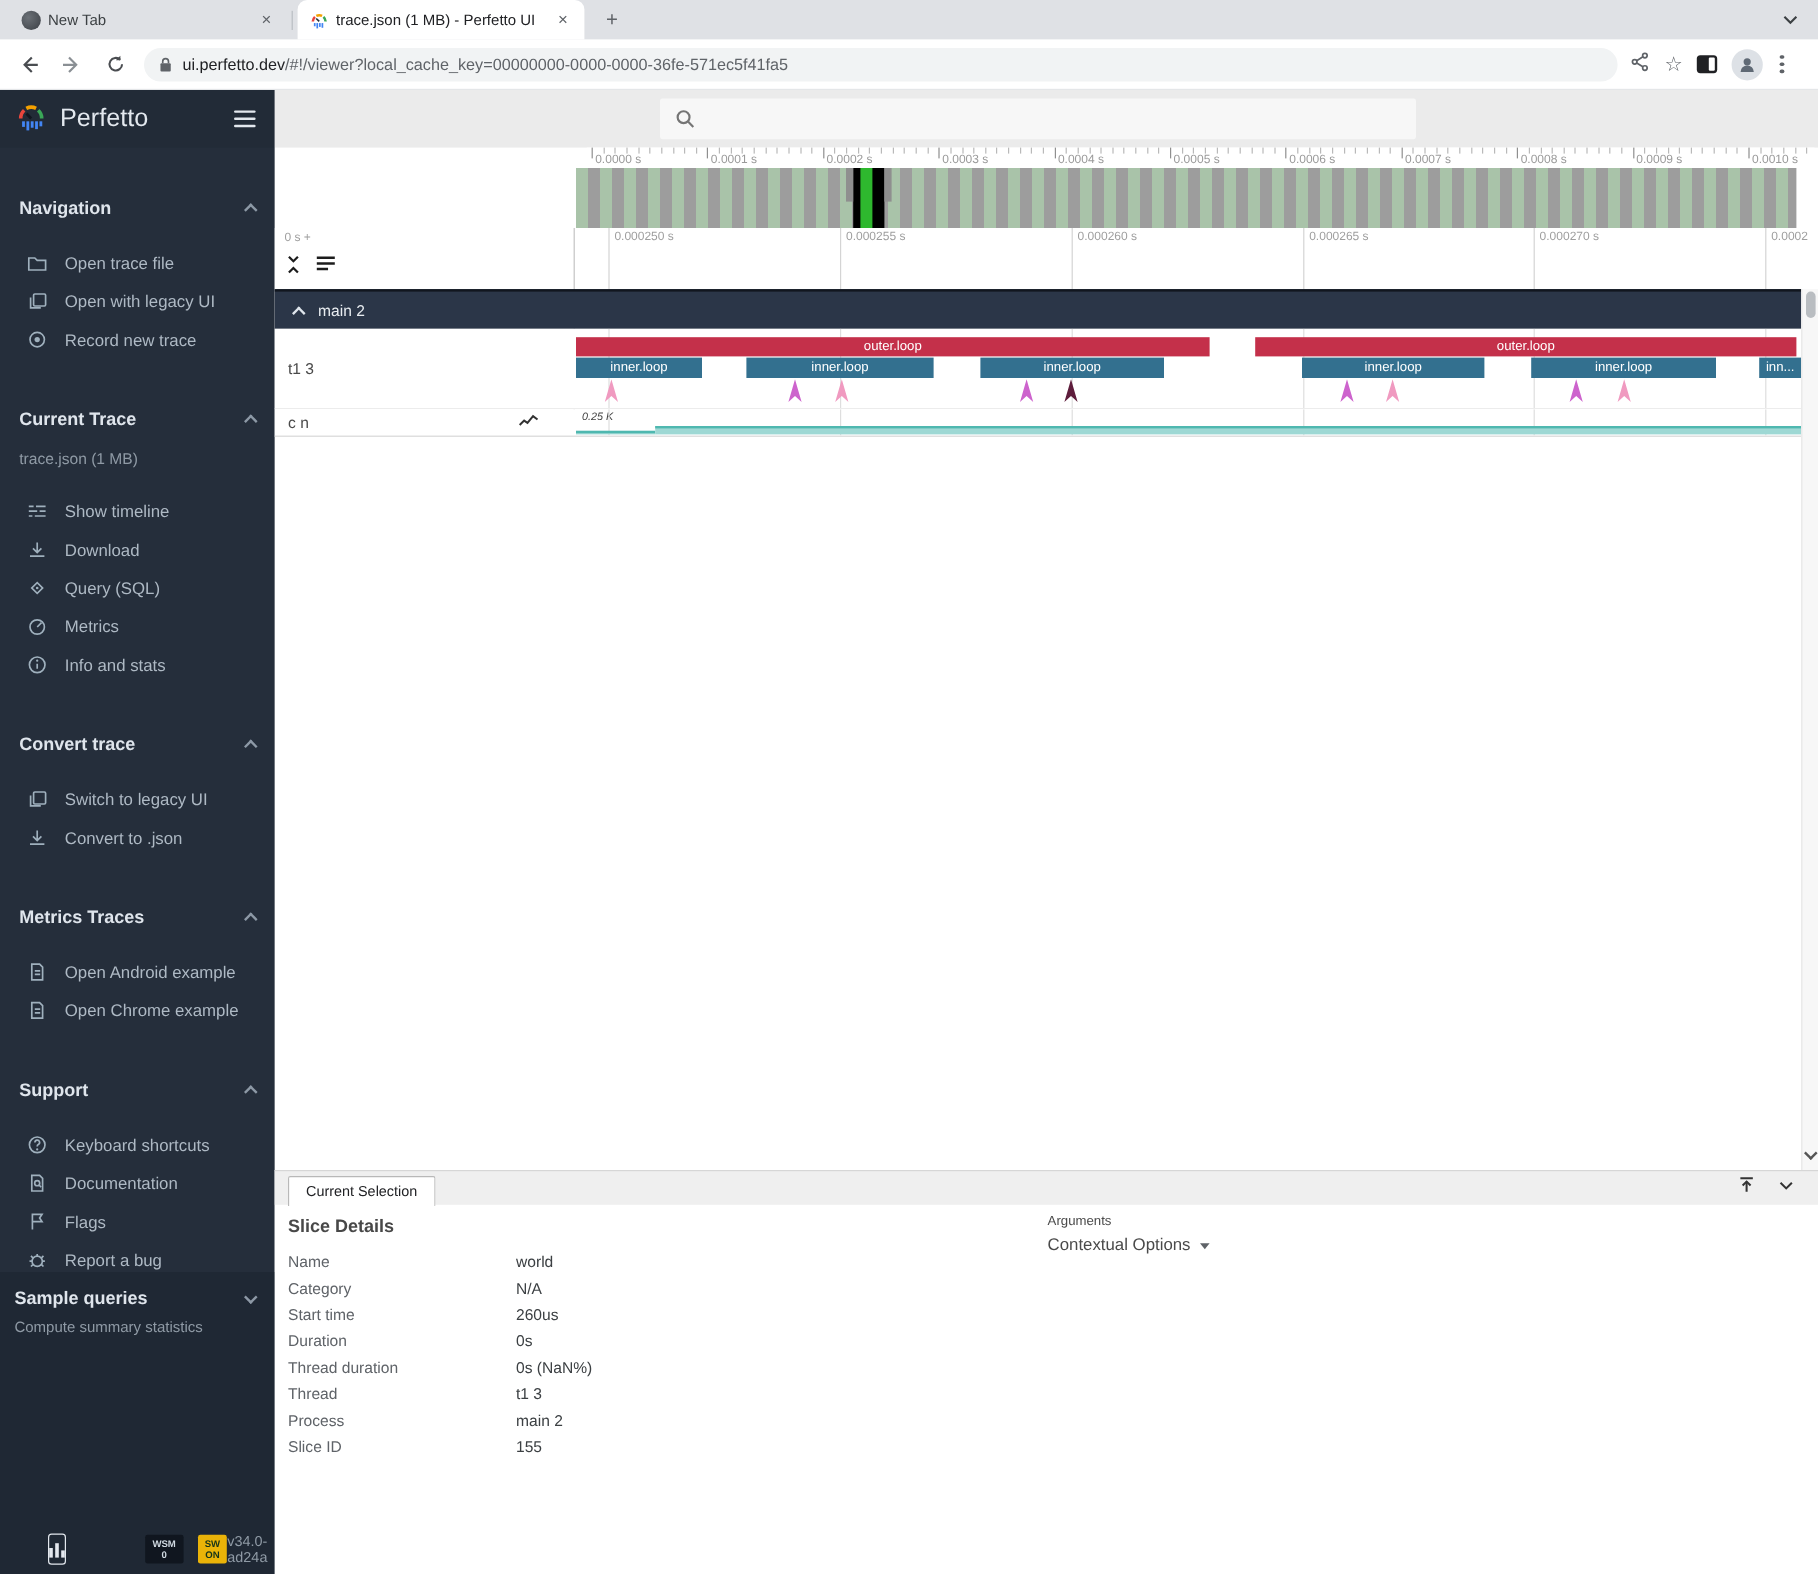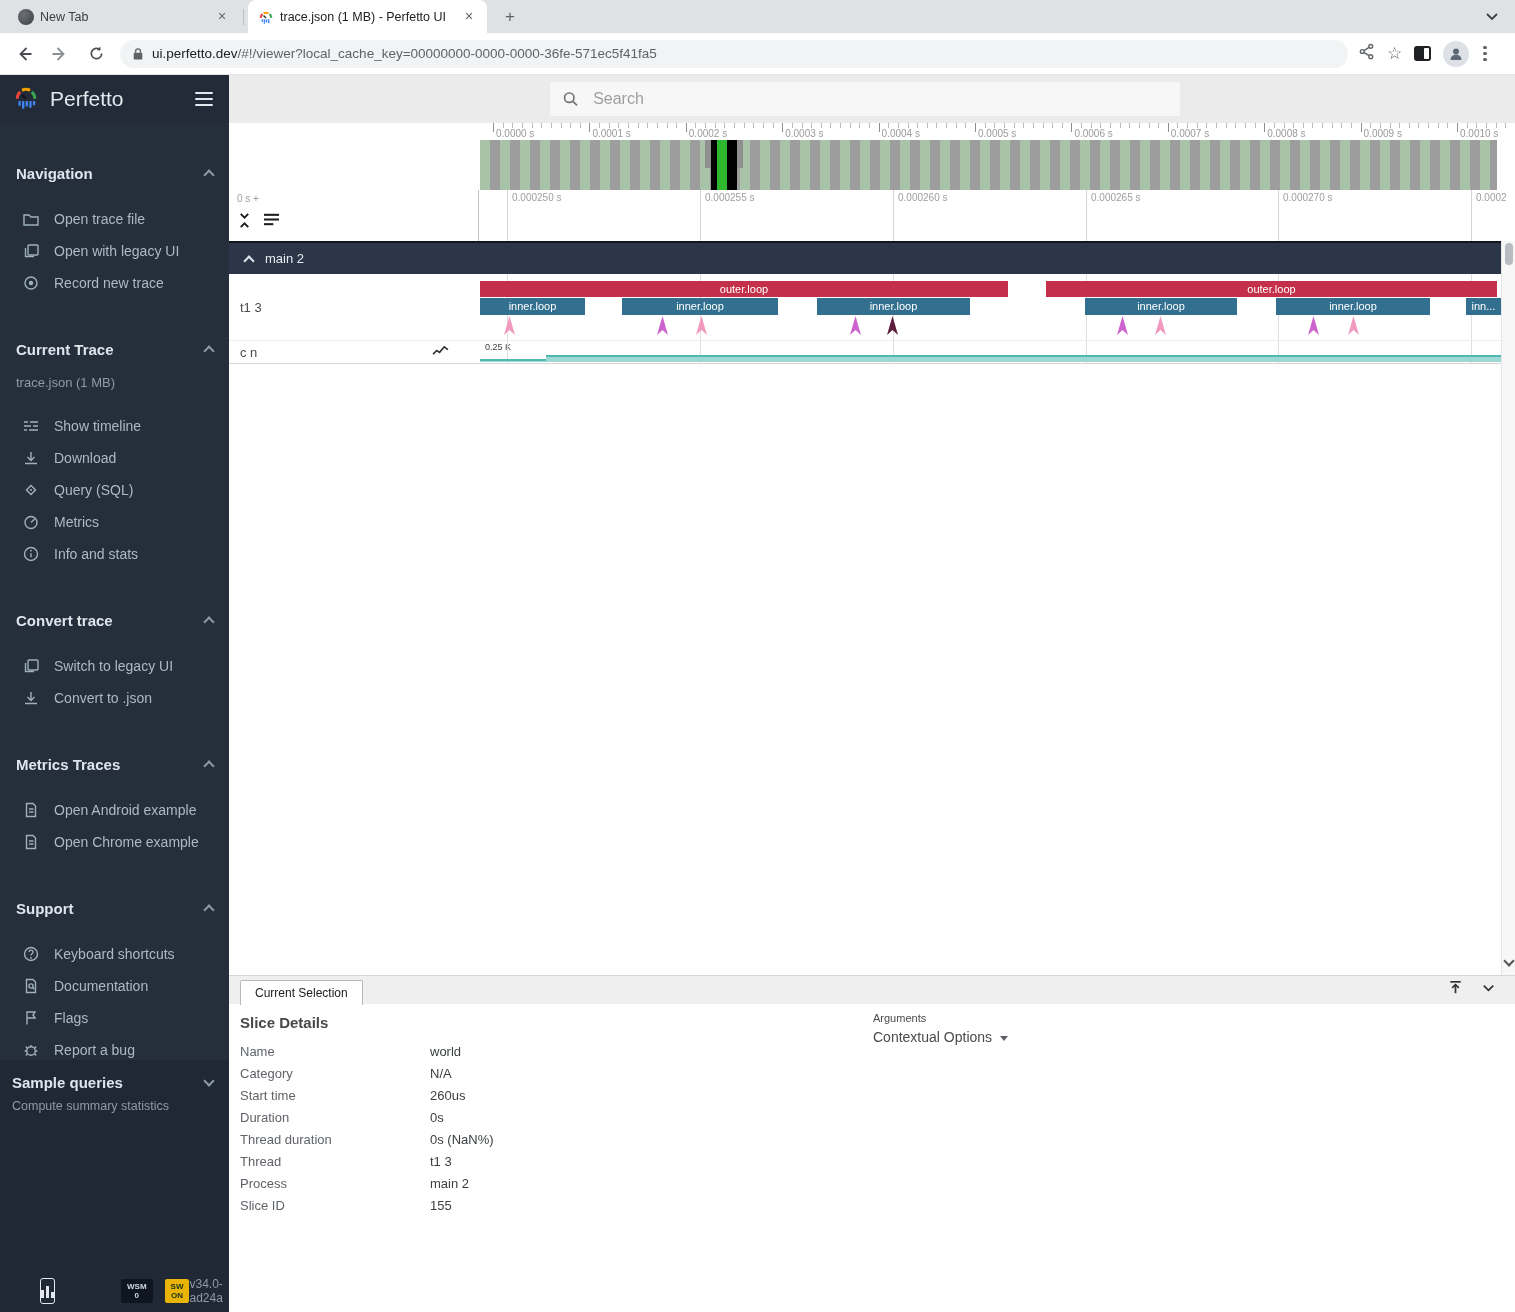--- a/index.html
+++ b/index.html
@@ -97,21 +97,21 @@
   .track.cn { top:266px; height:23px; border-bottom:1px solid #d7d7d7; }
   .tname { position:absolute; left:0; top:0; bottom:0; width:249px; font-size:13px; color:#4a4a4a; }
   .tname .nm { position:absolute; left:11px; top:50%; transform:translateY(-50%); }
   .cn-ic { position:absolute; right:28px; top:50%; transform:translateY(-50%); color:#333; }
   .tl { position:absolute; left:249px; top:0; bottom:0; width:1023px; overflow:hidden; }
   .track-grid { position:absolute; top:0; bottom:0; width:1px; background:#dedede; }
   .slice { position:absolute; color:#fff; font-size:11px; text-align:center; white-space:nowrap; overflow:hidden; line-height:16px; }
   .slice.outer { top:7px; height:16px; }
   .slice.inner { top:24px; height:17px; line-height:17px; }
   .marker { position:absolute; top:42px; }
-  .counter-label { position:absolute; left:7px; top:1px; font-size:9px; color:#424242; }
+  .counter-label { position:absolute; left:7px; top:1px; font-size:9px; color:#424242;font-style:italic; }
   .cband { position:absolute; bottom:1px; }
 
   .vscroll { position:absolute; left:1272px; top:166px; width:14px; height:734px; background:#f7f7f7; border-left:1px solid #e6e6e6; }
   .vthumb { position:absolute; left:3px; top:2px; width:8px; height:22px; background:#b9bdc1; border-radius:4px; }
   .vscroll .chev { position:absolute; left:3px; bottom:6px; border-color:#555; }
 
   
   .details { position:absolute; left:0; top:900px; width:1286px; height:337px; background:#fff; }
   .det-bar { position:absolute; left:0; top:0; width:100%; height:29px; background:#efefef; border-top:1px solid #d6d6d6; }
   .det-tab { position:absolute; left:11px; top:4px; height:25px; padding:0 14px; background:#fff; border:1px solid #b8b8b8; border-bottom:none; border-radius:2px 2px 0 0; font-size:12px; color:#202124; display:flex; align-items:center; }
@@ -412,21 +412,20 @@
     </div>
   </aside>
 
   <main class="main">
     <div class="topbar">
       <div class="search">
         <svg viewBox="0 0 20 20" width="18" height="18">
             <circle cx="8.5" cy="8.5" r="5.5" fill="none" stroke="#757575" stroke-width="2"></circle>
             <path d="M12.8 12.8L17.5 17.5" stroke="#757575" stroke-width="2"></path>
           </svg>
-        <input type="text" placeholder="Search" style="">
       </div>
     </div>
 
     <div class="ruler" id="ruler">
         <div class="major" style="left:4.0px"></div>
         <div class="rlabel" style="left:7.0px">0.0000 s</div>
         <div class="minor" style="left:13.6px"></div>
         <div class="minor" style="left:23.3px"></div>
         <div class="minor" style="left:32.9px"></div>
         <div class="minor" style="left:42.6px"></div>

